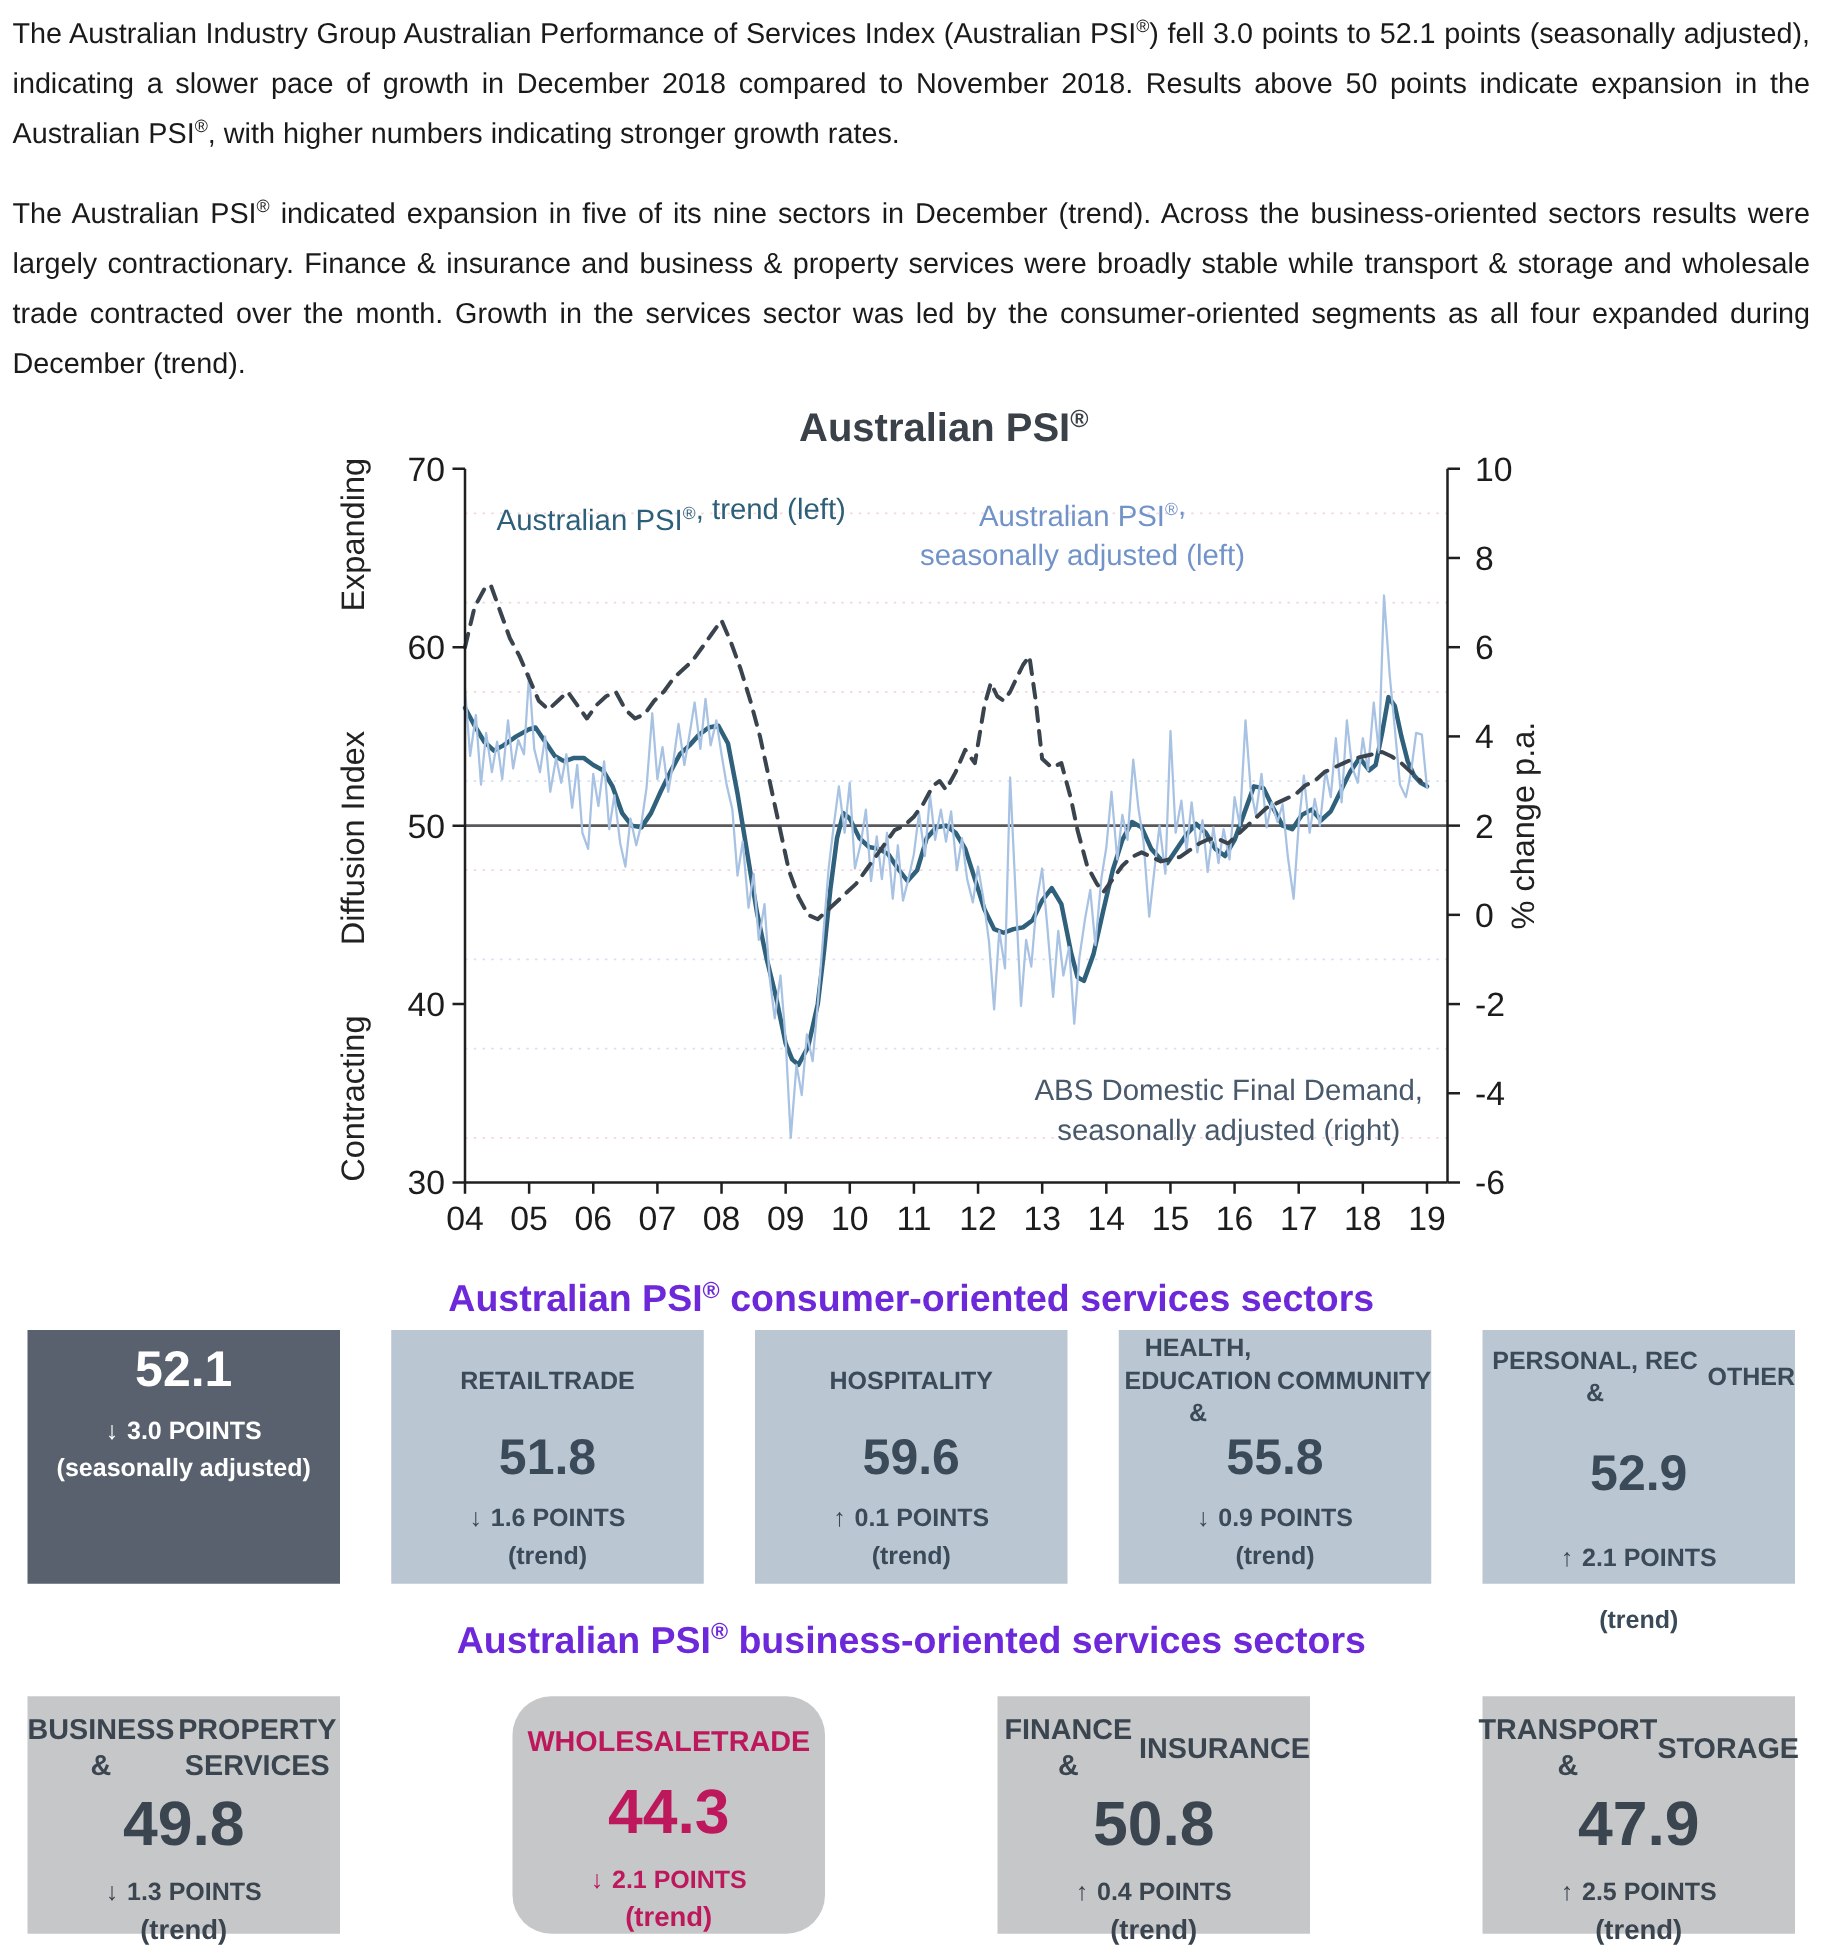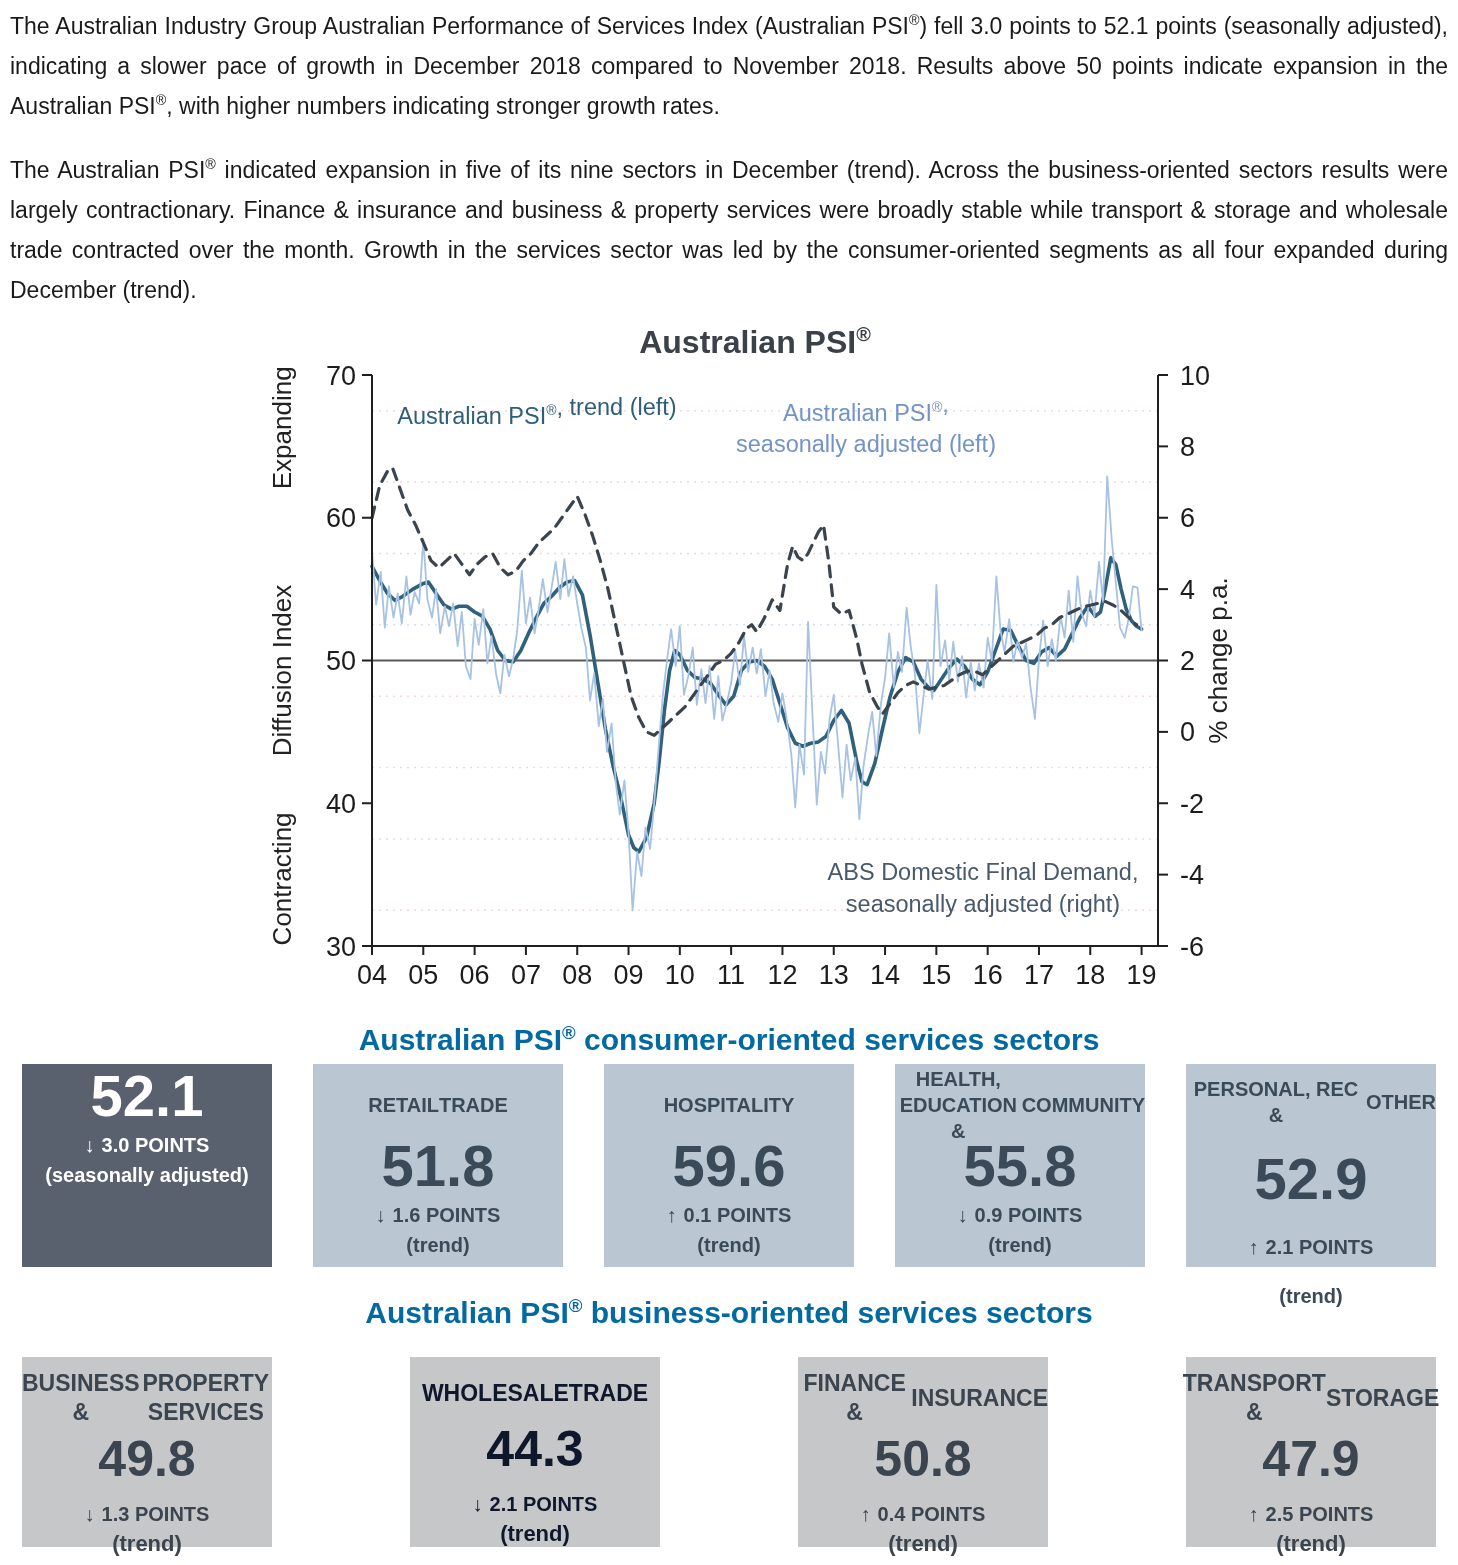--- a/index.html
+++ b/index.html
@@ -8,33 +8,33 @@
   .intro{margin:6px 10px 0 10px;font-size:23px;line-height:40px;text-align:justify;color:#1a1a1a;}
   .intro + .intro{margin-top:24px;}
   .sup{font-size:62%;vertical-align:super;line-height:0;}
   .chart-wrap{width:1010px;margin-left:250px;}
   .chart-title{margin-top:12px;text-align:center;font-size:32px;font-weight:bold;color:#3a4149;line-height:40px;}
   #chart-svg{display:block;margin-top:0px;}
   svg text{font-family:"Liberation Sans",sans-serif;}
   .ax-num{font-size:27px;fill:#1c1c1c;}
   .rot-label{font-size:26px;fill:#222222;}
   .legend-text{font-size:23.5px;}
-  .section-heading{margin:0;text-align:center;font-size:30px;font-weight:bold;color:#0369a1;line-height:32px;}
+  .section-heading{margin:0;text-align:center;font-size:30px;font-weight:bold;color:#6d28d9;line-height:32px;}
   .heading-consumer{margin-top:30px;}
   .heading-business{margin-top:30px;}
   .tiles-row{display:flex;justify-content:space-between;padding:0 22px;}
   .row-consumer{margin-top:8px;}
   .row-business{margin-top:28px;gap:13px;}
   .tile{width:250px;display:flex;flex-direction:column;align-items:center;text-align:center;}
   .row-consumer .tile{height:203px;}
   .row-business .tile{height:190px;}
   .tile-label{margin-top:12px;height:58px;display:flex;align-items:center;justify-content:center;
               font-weight:bold;font-size:20px;line-height:26px;}
   .row-business .tile-label{font-size:23px;line-height:29px;}
-  .tile-value{font-weight:bold;font-size:58px;line-height:64px;}
+  .tile-value{font-weight:bold;font-size:40px;line-height:64px;}
   .row-business .tile-value{font-size:50px;}
   .tile-points{margin-top:4px;font-weight:bold;font-size:20px;line-height:26px;}
   .row-business .tile-points{font-size:20px;margin-top:10px;}
   .tile-points .arrow{margin-right:7px;font-weight:bold;}
   .tile-basis{font-weight:bold;font-size:20px;line-height:26px;margin-top:4px;}
   .row-business .tile-basis{font-size:22px;}
 </style>
 </head>
 <body>
 
@@ -208,21 +208,21 @@
           <br>
           <span>PROPERTY SERVICES</span>
         </div>
       <div class="tile-value">49.8</div>
       <div class="tile-points">
         <span class="arrow">↓</span><span>1.3 POINTS</span>
       </div>
       <div class="tile-basis">(trend)</div>
     </div>
 
-    <div class="tile" style="background: rgb(198, 199, 201); color: #0f172a;">
+    <div class="tile" style="background: rgb(198, 199, 201); color: #be185d; border-radius: 31px;">
       <div class="tile-label">
           <span>WHOLESALE</span>
           <br>
           <span>TRADE</span>
         </div>
       <div class="tile-value">44.3</div>
       <div class="tile-points">
         <span class="arrow">↓</span><span>2.1 POINTS</span>
       </div>
       <div class="tile-basis">(trend)</div>

